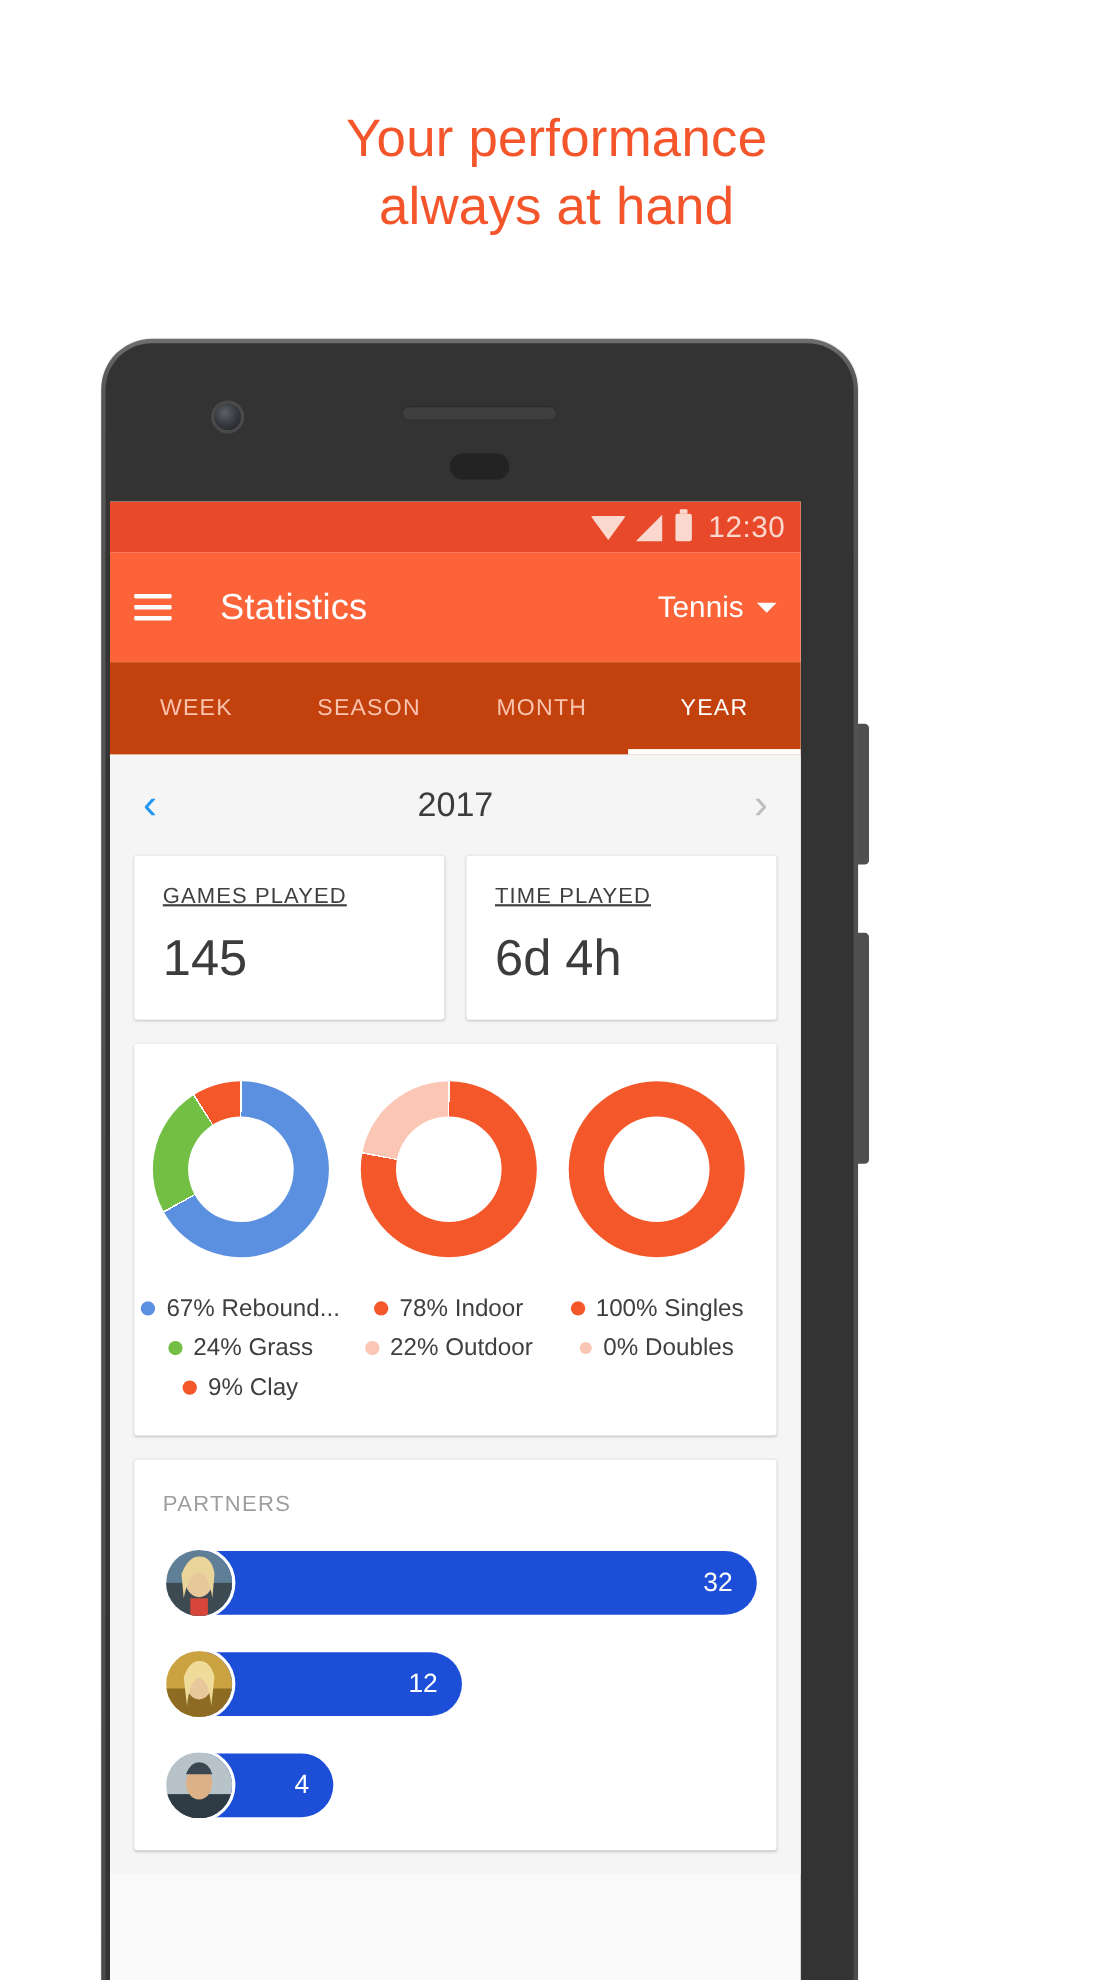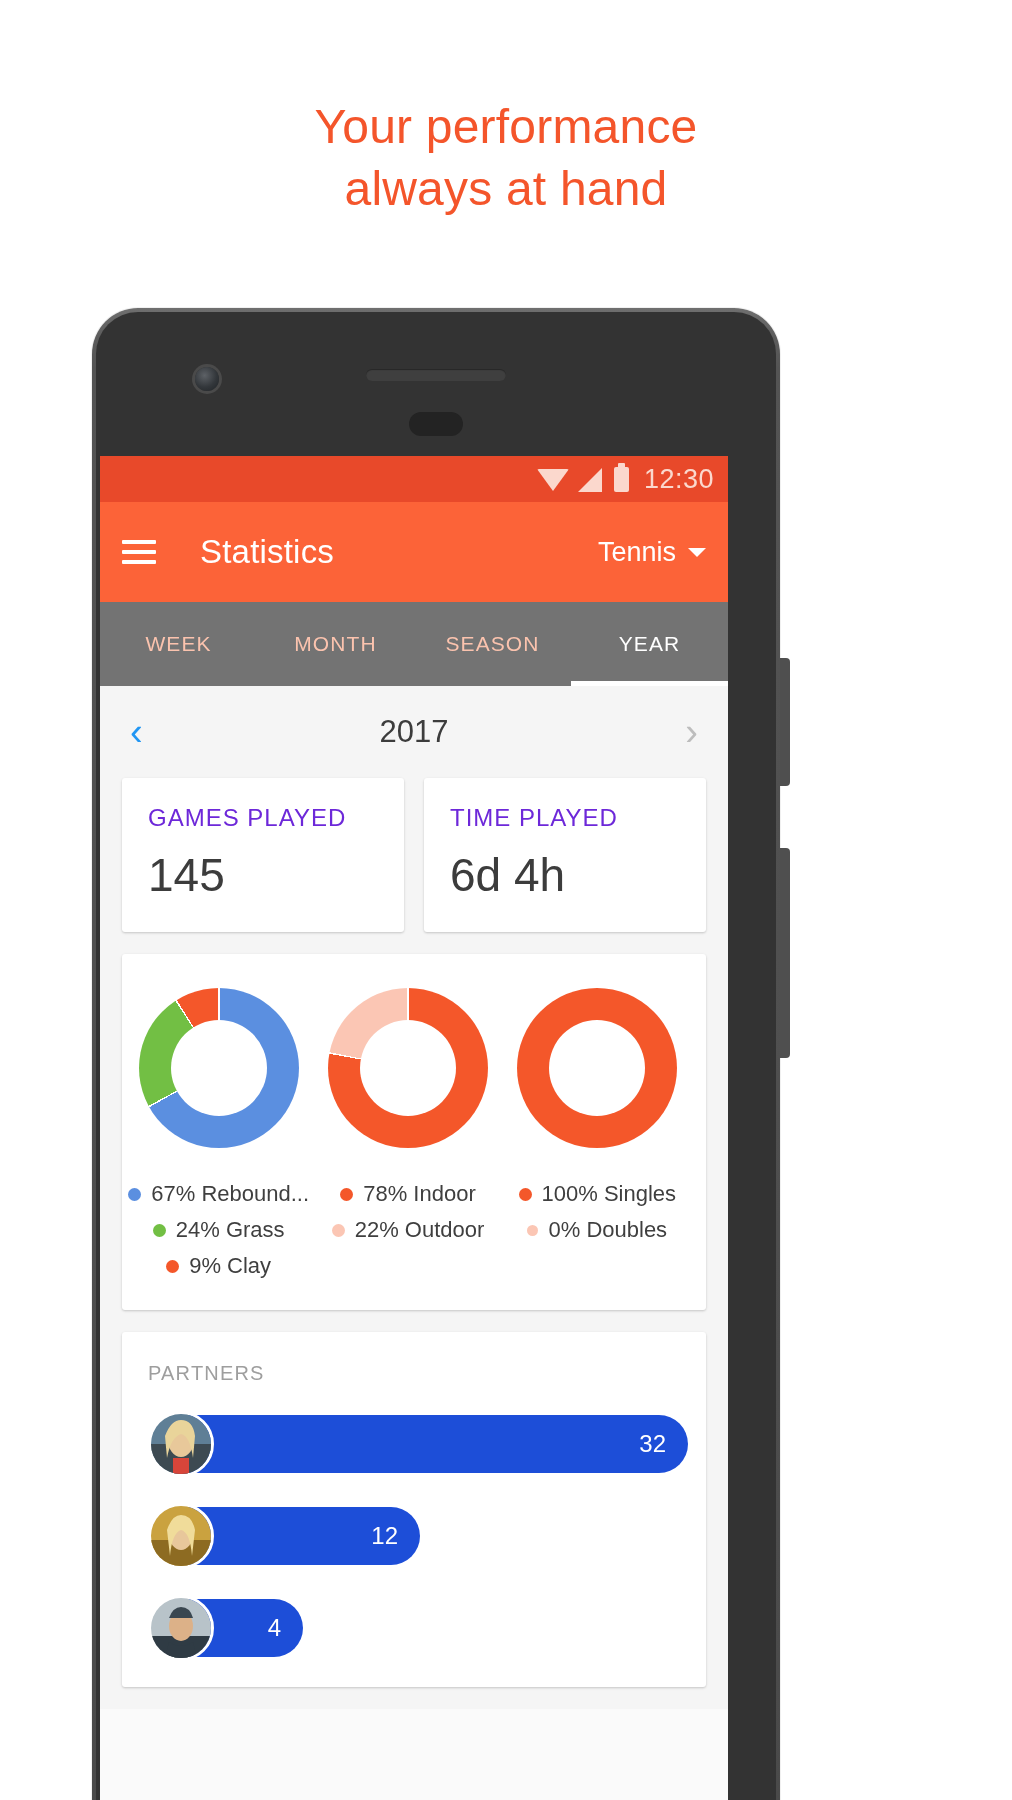--- a/index.html
+++ b/index.html
@@ -102,21 +102,21 @@
     height: 100px; background: #fc6338;
     display:flex; align-items:center; padding: 0 22px;
   }
   .menu-icon { width: 34px; height: 24px; display:flex; flex-direction:column; justify-content:space-between; cursor:pointer;}
   .menu-icon span { display:block; height:4px; background:#fff; border-radius:1px; }
   .appbar-title { color:#fff; font-size: 33px; font-weight: 500; margin-left: 44px; letter-spacing:.2px;}
   .sport-select { margin-left:auto; display:flex; align-items:center; gap:12px; color:#fff; font-size:27px; cursor:pointer;}
   .caret { width:0;height:0;border-left:9px solid transparent;border-right:9px solid transparent;border-top:9px solid #fff; }
 
   
-  .tabs { height: 84px; background:#737373; display:flex; align-items:stretch; }
+  .tabs { height: 84px; background:#c2410c; display:flex; align-items:stretch; }
   .tab {
     flex:1; display:flex; align-items:center; justify-content:center;
     color: #fbc3ae; font-size: 21px; font-weight:500; letter-spacing: 1.1px;
     position:relative; cursor:pointer;
   }
   .tab.active { color:#ffffff; }
   .tab.active::after {
     content:""; position:absolute; bottom:0; left:0; right:0; height:5px; background:#fff;
   }
 
@@ -131,21 +131,21 @@
   .year-label { flex:1; text-align:center; font-size: 31px; color:#3c3c3c; }
 
   
   .content { background:#f5f5f5; padding: 0 22px 22px 22px; }
   .card {
     background:#fff; border-radius:3px;
     box-shadow: 0 1px 3px rgba(0,0,0,0.13), 0 1px 2px rgba(0,0,0,0.08);
   }
   .stat-row { display:flex; gap: 20px; }
   .stat-card { flex:1; padding: 26px 26px 30px 26px; }
-  .stat-label { color:#6d28d9; font-size: 24px; font-weight:500; letter-spacing:1px; }
+  .stat-label { color:#404040; font-size: 20px; font-weight:500; letter-spacing:1px;text-decoration:underline; }
   .stat-value { color:#3c3c3c; font-size: 46px; font-weight:300; margin-top: 16px; }
 
   
   .donut-card { margin-top: 22px; padding: 34px 14px 26px 2px; }
   .donuts { display:flex; justify-content: space-around; align-items:flex-start; }
   .donut-col { width: 33%; display:flex; flex-direction:column; align-items:center; }
   .donut { width: 160px; height:160px; border-radius:50%; position:relative; }
   .donut::after {
     content:""; position:absolute; left:50%; top:50%; transform:translate(-50%,-50%);
     width: 96px; height:96px; border-radius:50%; background:#fff;
@@ -204,22 +204,22 @@
           </div>
           <div class="appbar-title">Statistics</div>
           <div class="sport-select">
             <span>Tennis</span>
             <span class="caret"></span>
           </div>
         </div>
 
         <div class="tabs">
           <div class="tab">WEEK</div>
+          <div class="tab">SEASON</div>
           <div class="tab">MONTH</div>
-          <div class="tab">SEASON</div>
           <div class="tab active">YEAR</div>
         </div>
 
         <div class="year-bar">
           <div class="chev prev">‹</div>
           <div class="year-label">2017</div>
           <div class="chev next">›</div>
         </div>
 
         <div class="content">

